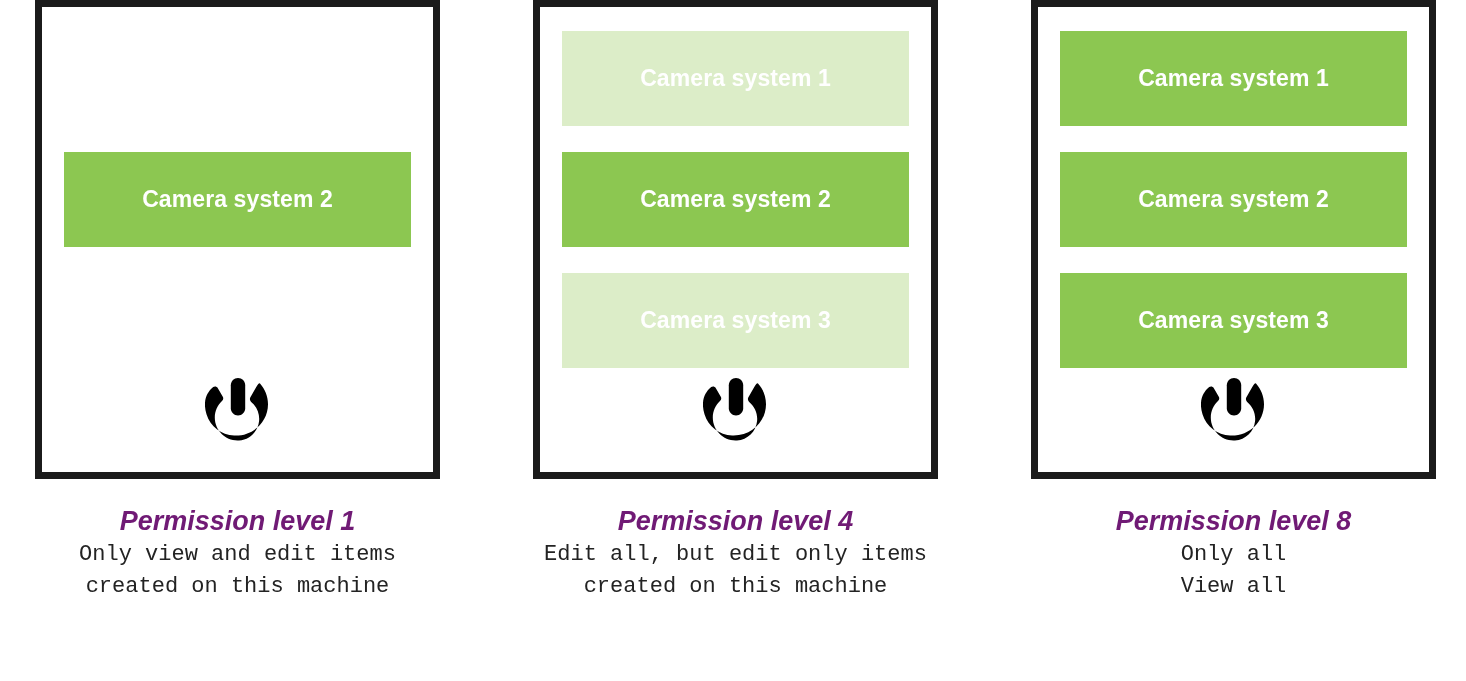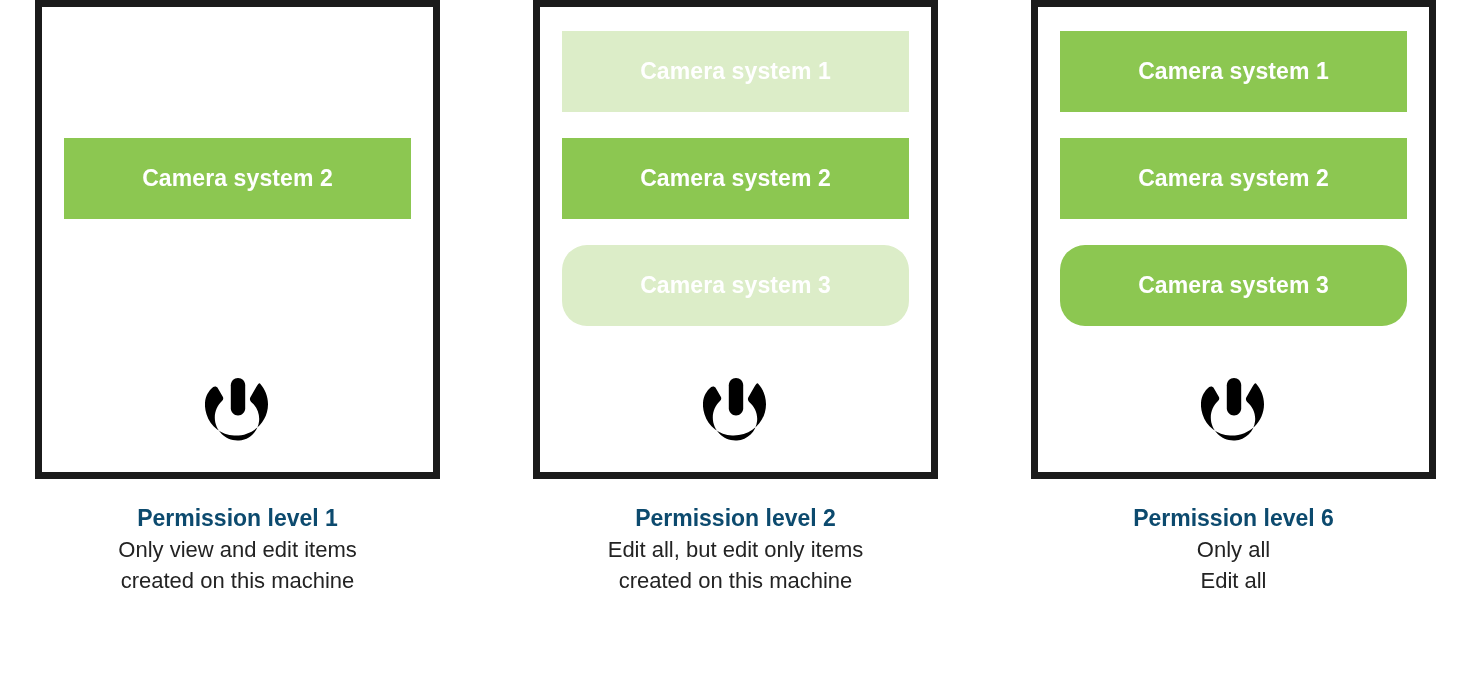--- a/index.html
+++ b/index.html
@@ -52,28 +52,28 @@
 
   .slot-stack {
     width: 100%;
     display: flex;
     flex-direction: column;
     align-items: center;
   }
 
   .slot {
     width: 347px;
-    height: 81px;
+    height: 95px;
     margin-bottom: 26px;
     display: flex;
     align-items: center;
     justify-content: center;
     box-sizing: border-box;
   }
-  .slot:last-child { margin-bottom: 16px; border-radius: 25px; }
+  .slot:last-child { margin-bottom: 16px; }
 
   .slot.full {
     background: #8cc751;
   }
   .slot.faded {
     background: #dcedc8;
   }
   .slot.empty {
     background: transparent;
   }
@@ -108,30 +108,32 @@
     height: 72px;
   }
 
   
   .caption {
     margin-top: 24px;
     text-align: center;
     width: 100%;
   }
   .caption-title {
-    font-size: 23px;
+    font-size: 27px;
     font-weight: bold;
-    color: #0c4a6e;
+    color: #701a75;
     line-height: 1.35;
+    font-style: italic;
   }
   .caption-line {
     font-size: 22px;
     font-weight: normal;
     color: #232323;
     line-height: 1.42;
+    font-family: Liberation Mono, monospace;
   }
 </style>
 </head>
 <body>
 
 <div class="diagram">
 
   <div class="column">
     <div class="panel">
       <div class="slot-stack">
@@ -174,21 +176,21 @@
         </div>
       </div>
       <div class="power-wrap">
         <svg class="power-icon" viewBox="0 0 66 72" aria-hidden="true">
           <path fill="#000000" d="M33 0c-4.0 0-7.2 3.2-7.2 7.2v23.1c0 4.0 3.2 7.2 7.2 7.2s7.2-3.2 7.2-7.2V7.2C40.2 3.2 37.0 0 33 0z"></path>
           <path fill="#000000" d="M50.4 10.6l-5.0 8.7c-0.9 1.5-0.5 3.4 0.8 4.6 5.5 4.6 8.6 11.6 7.9 19.0-1.0 10.5-9.6 18.9-20.1 19.6C21.0 63.4 9.8 52.8 9.8 39.6c0-6.6 2.8-12.6 7.4-16.8 1.1-1.0 1.4-2.7 0.6-4.0l-5.1-8.8C11.8 8.4 9.6 8.0 8.2 9.1 1.2 14.8-2.3 23.9 1.5 36.2 5.3 48.4 16.3 57 29.1 57.6l0 0c0.1 0 0.2 0 0.3 0l0 0c0.2 0 0.4 0 0.6 0l0 0C48.3 58.0 63 43.7 63 26.2c0-8.0-3.0-15.3-8.0-20.8 0 0 0 0 0 0C53.9 4.1 51.5 8.7 50.4 10.6z"></path>
         </svg>
       </div>
     </div>
     <div class="caption">
-      <div class="caption-title">Permission level 2</div>
+      <div class="caption-title">Permission level 4</div>
       <div class="caption-line">Edit all, but edit only items</div>
       <div class="caption-line">created on this machine</div>
     </div>
   </div>
 
   <div class="column">
     <div class="panel">
       <div class="slot-stack">
         <div class="slot full" style="background: rgb(140, 199, 81);">
           <span class="slot-label" style="color: rgb(255, 255, 255); visibility: visible;">Camera system 1</span>
@@ -201,19 +203,19 @@
         </div>
       </div>
       <div class="power-wrap">
         <svg class="power-icon" viewBox="0 0 66 72" aria-hidden="true">
           <path fill="#000000" d="M33 0c-4.0 0-7.2 3.2-7.2 7.2v23.1c0 4.0 3.2 7.2 7.2 7.2s7.2-3.2 7.2-7.2V7.2C40.2 3.2 37.0 0 33 0z"></path>
           <path fill="#000000" d="M50.4 10.6l-5.0 8.7c-0.9 1.5-0.5 3.4 0.8 4.6 5.5 4.6 8.6 11.6 7.9 19.0-1.0 10.5-9.6 18.9-20.1 19.6C21.0 63.4 9.8 52.8 9.8 39.6c0-6.6 2.8-12.6 7.4-16.8 1.1-1.0 1.4-2.7 0.6-4.0l-5.1-8.8C11.8 8.4 9.6 8.0 8.2 9.1 1.2 14.8-2.3 23.9 1.5 36.2 5.3 48.4 16.3 57 29.1 57.6l0 0c0.1 0 0.2 0 0.3 0l0 0c0.2 0 0.4 0 0.6 0l0 0C48.3 58.0 63 43.7 63 26.2c0-8.0-3.0-15.3-8.0-20.8 0 0 0 0 0 0C53.9 4.1 51.5 8.7 50.4 10.6z"></path>
         </svg>
       </div>
     </div>
     <div class="caption">
-      <div class="caption-title">Permission level 6</div>
+      <div class="caption-title">Permission level 8</div>
       <div class="caption-line">Only all</div>
-      <div class="caption-line">Edit all</div>
+      <div class="caption-line">View all</div>
     </div>
   </div>
 
 </div>
 
 </body></html>

